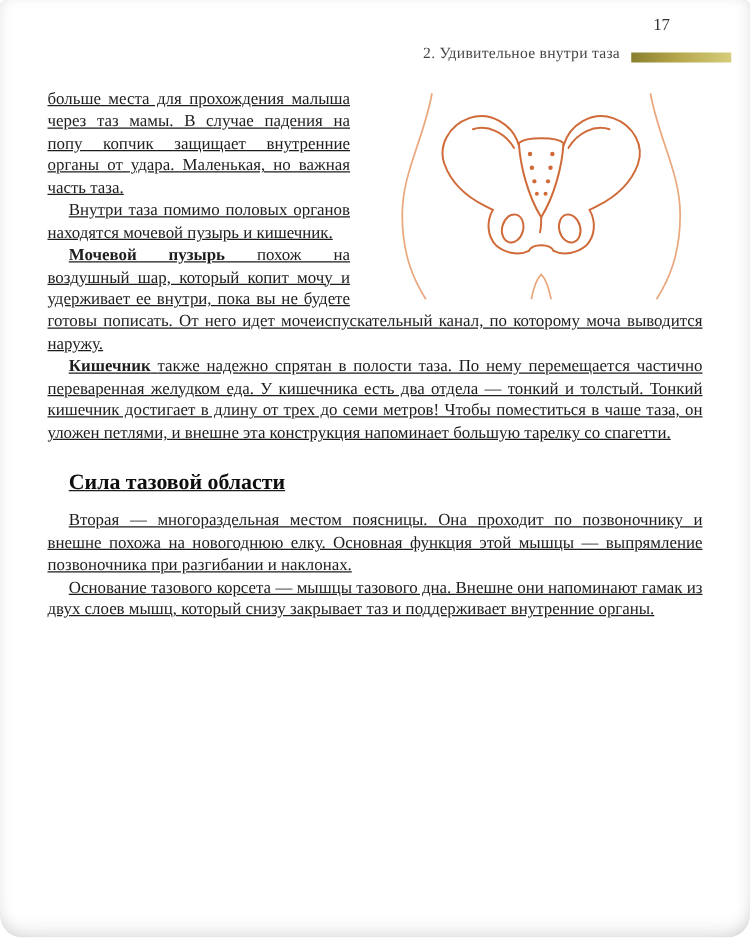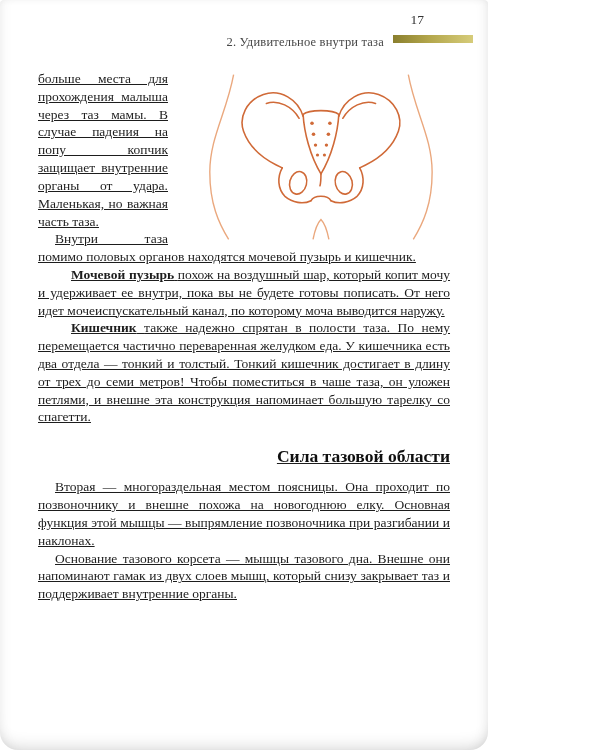--- a/index.html
+++ b/index.html
@@ -1,36 +1,36 @@
 <!DOCTYPE html>
 <html lang="ru"><head>
 <meta charset="utf-8">
 <style>
   html,body{margin:0;padding:0;background:#ffffff;}
   .page{
     position:relative;
-    width:488px;height:750px;
+    width:600px;height:750px;
     background:#ffffff;
     font-family:"Liberation Serif", serif;
     color:#1d1d1d;
     border-radius:4px 4px 18px 18px;
     box-shadow:
       inset 0 -12px 18px -12px rgba(0,0,0,.20),
       inset -10px 0 16px -13px rgba(0,0,0,.14),
       inset 10px 0 16px -13px rgba(0,0,0,.10),
       inset 0 8px 10px -10px rgba(0,0,0,.07);
     overflow:hidden;
   }
   .page-number{
     position:absolute;top:12px;right:64px;
     font-size:13.5px;color:#333;
   }
   .chapter-row{
     position:absolute;top:35px;right:15px;
-    display:flex;align-items:flex-start;gap:9px;
+    display:flex;align-items:flex-end;gap:9px;
   }
   .chapter-title{font-size:12.5px;color:#474747;letter-spacing:.2px;}
   .accent-bar{
     width:80px;height:8px;
     background:linear-gradient(90deg,#8a7f2e 0%,#b3a64b 45%,#d6cc7a 100%);
   }
   .content{
     position:absolute;top:70px;left:38px;right:38px;
     font-size:13.5px;line-height:1.32;
     text-align:justify;
@@ -39,23 +39,23 @@
   .content p{margin:0;text-indent:17px;}
   .content p.no-indent{text-indent:0;}
   .figure{
     float:right;
     width:268px;height:168px;
     margin:2px 0 6px 14px;
   }
   h2.section-heading{
     font-size:17.5px;font-weight:bold;color:#0f0f0f;
     margin:19px 0 10px 0;text-indent:17px;
-    text-align:right;
+    text-align:left;
   }
-  b.lead{font-weight:bold;margin-left:16px;}
+  b.lead{font-weight:bold;}
 </style>
 </head>
 <body>
 
 <div class="page">
 
   <div class="page-number">17</div>
 
   <div class="chapter-row">
     <span class="chapter-title">2. Удивительное внутри таза</span>

